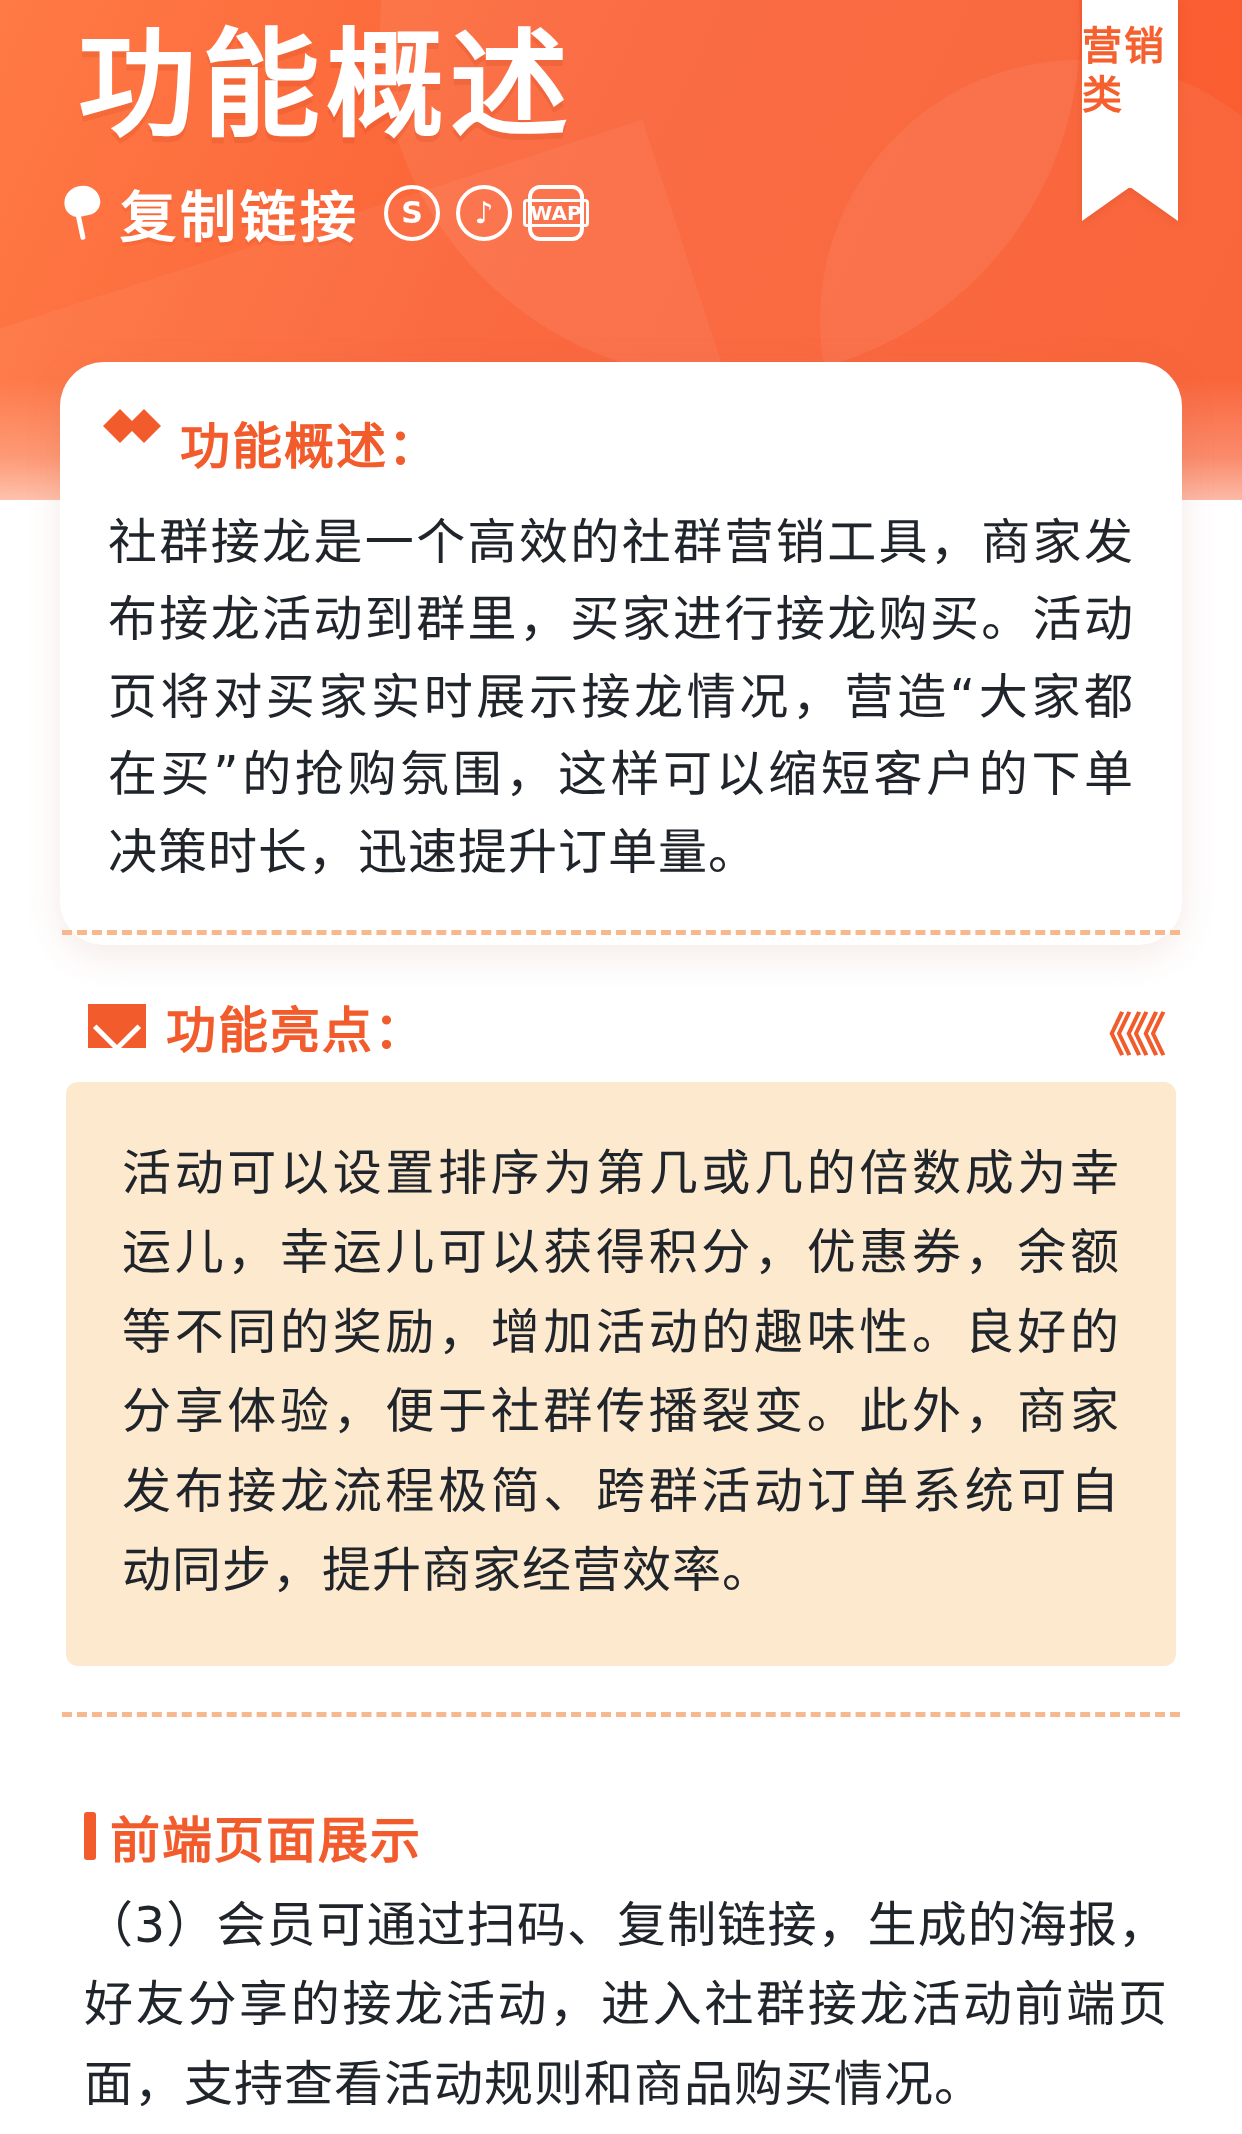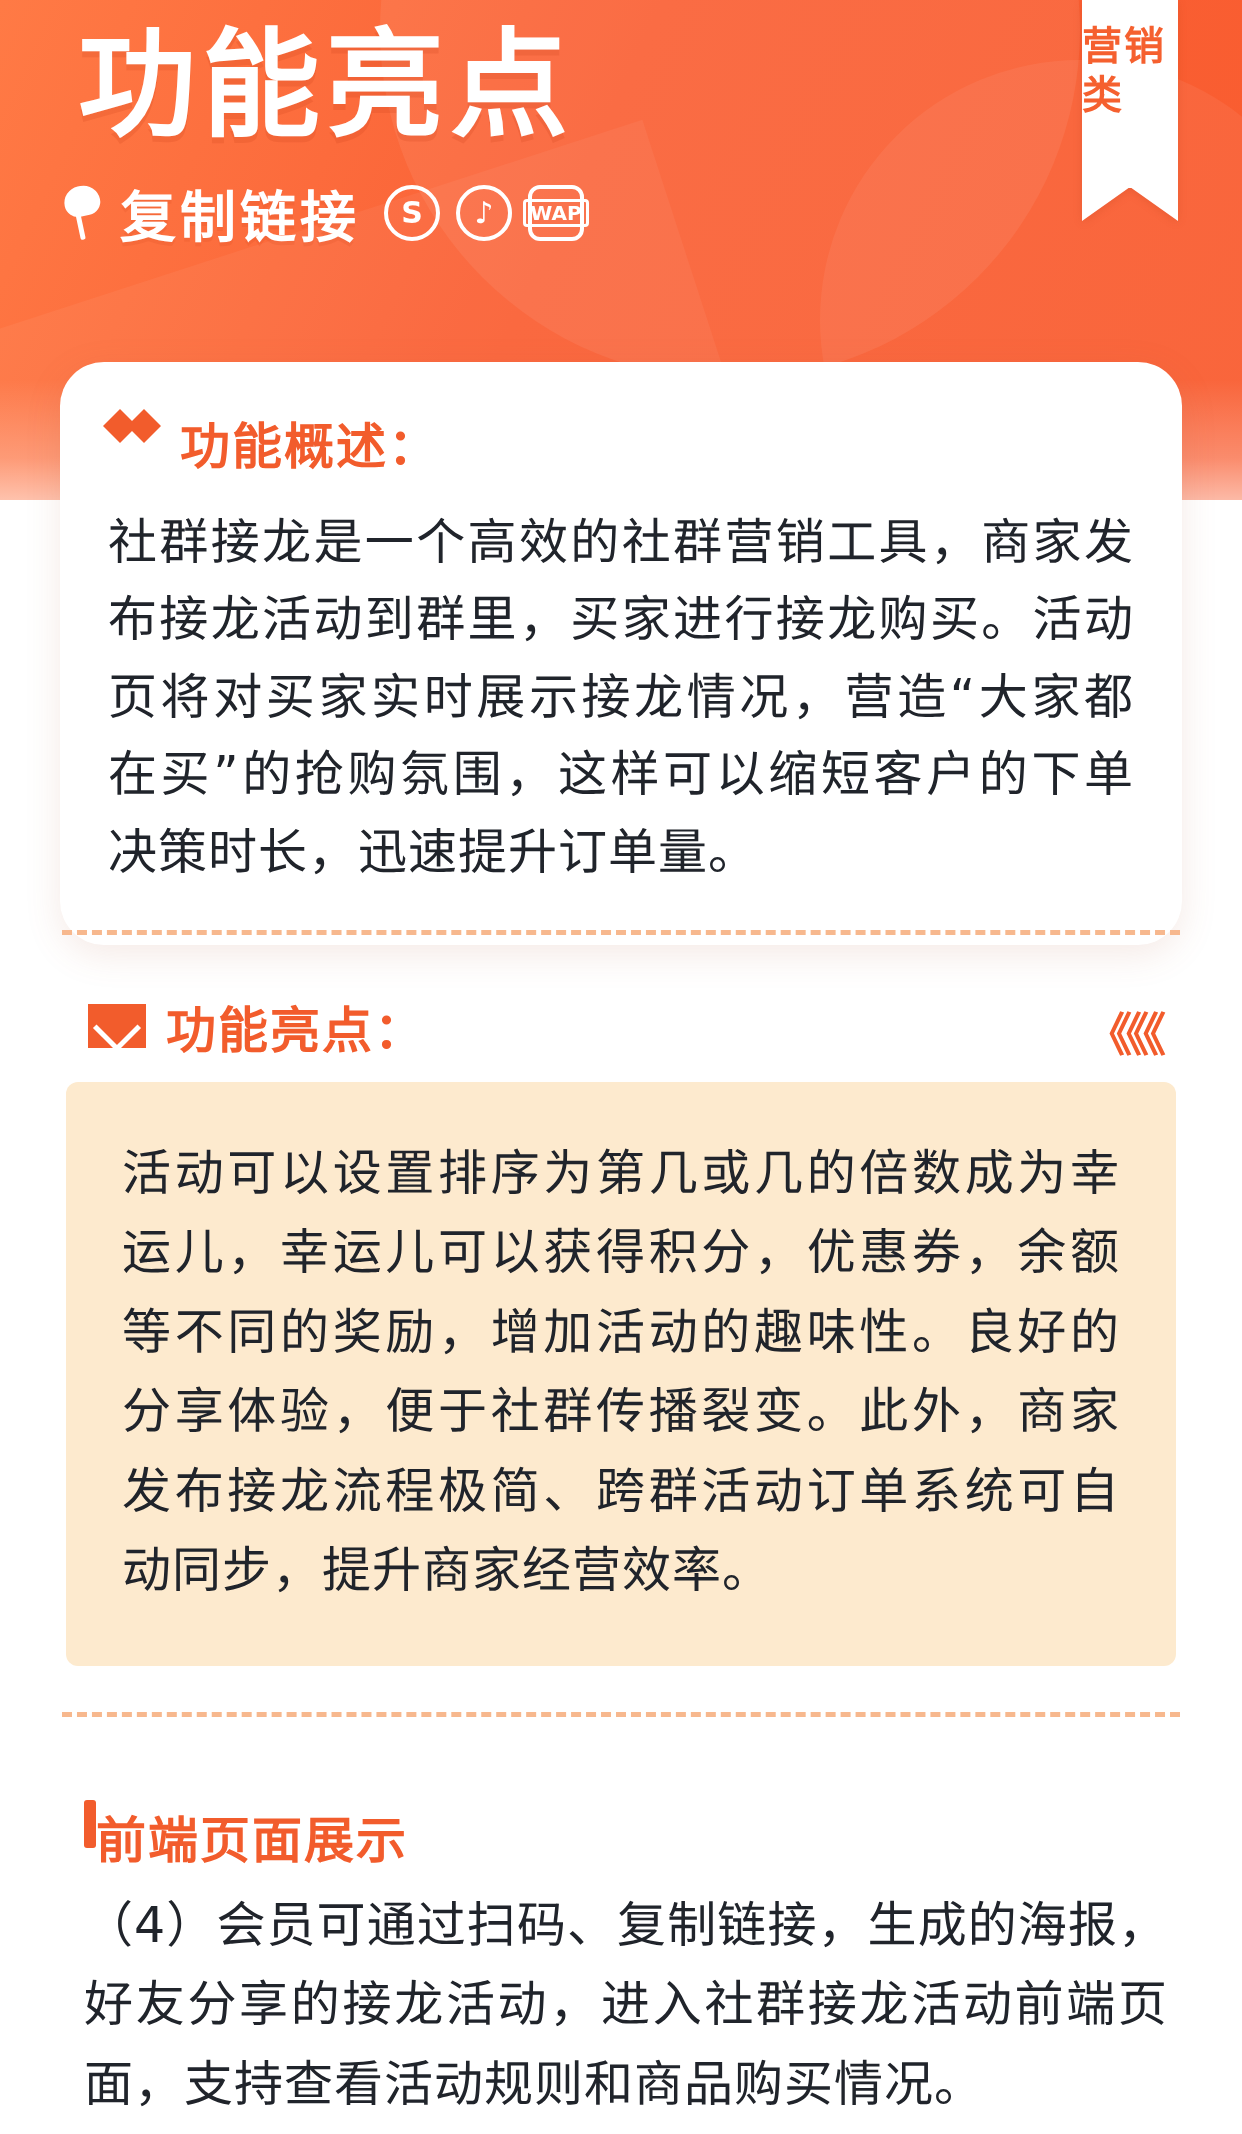--- a/index.html
+++ b/index.html
@@ -275,21 +275,22 @@
     letter-spacing: 1px;
     text-align: justify;
   }
 
   
   .front-head {
     position: absolute;
     left: 84px;
     top: 1800px;
     display: flex;
-    align-items: flex-start;
+    align-items: center;
+    gap: 14px;
   }
   .bar-mark {
     width: 12px;
     height: 48px;
     background: #f25c2c;
     border-radius: 3px;
     flex: none;
   }
   .front-head .title {
     font-size: 50px;
@@ -313,21 +314,21 @@
 </head>
 <body>
 
 <div class="page">
 
   <div class="hero">
     <div class="hero-deco-1"></div>
     <div class="hero-deco-2"></div>
     <div class="hero-deco-3"></div>
 
-    <div class="hero-title">功能亮点</div>
+    <div class="hero-title">功能概述</div>
 
     <div class="hero-sub">
       <span class="pin-icon">
         <span class="head"></span>
           <span class="needle"></span>
       </span>
       <span class="hero-sub-text">复制链接</span>
       <span class="plat-icons">
         <span class="plat-icon">
           <span>S</span>
@@ -371,15 +372,15 @@
   <div class="highlight-card">
     <div class="highlight-body">活动可以设置排序为第几或几的倍数成为幸运儿，幸运儿可以获得积分，优惠券，余额等不同的奖励，增加活动的趣味性。良好的分享体验，便于社群传播裂变。此外，商家发布接龙流程极简、跨群活动订单系统可自动同步，提升商家经营效率。</div>
   </div>
 
   <div class="dashed" id="dash2"></div>
 
   <div class="front-head">
     <span class="bar-mark"></span>
     <span class="title">前端页面展示</span>
   </div>
-  <div class="front-body">（4）会员可通过扫码、复制链接，生成的海报，好友分享的接龙活动，进入社群接龙活动前端页面，支持查看活动规则和商品购买情况。</div>
+  <div class="front-body">（3）会员可通过扫码、复制链接，生成的海报，好友分享的接龙活动，进入社群接龙活动前端页面，支持查看活动规则和商品购买情况。</div>
 
 </div>
 
 </body></html>

